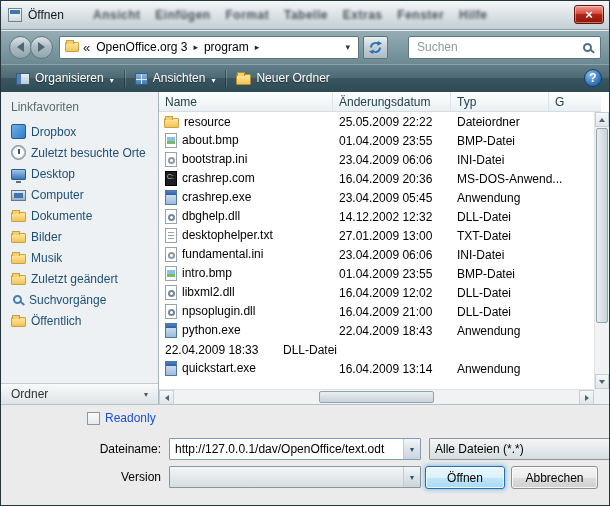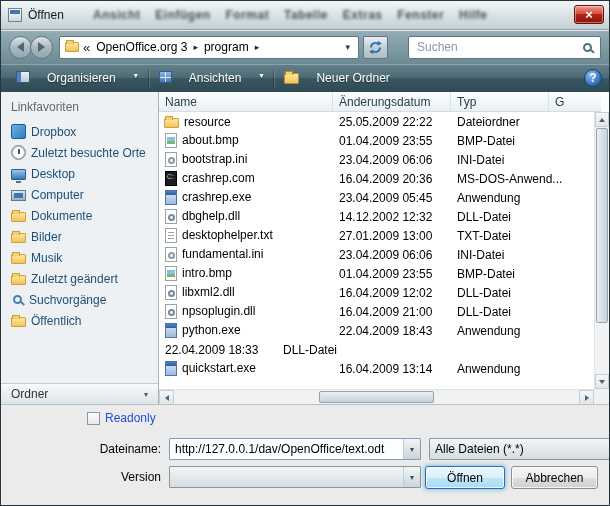--- a/index.html
+++ b/index.html
@@ -46,21 +46,21 @@
   .searchbox input{flex:1;border:none;outline:none;font:inherit;color:#333;min-width:0;background:transparent}
   .searchbox input::placeholder{color:#8a9aa3}
   .mag{position:relative;width:9px;height:9px;border:2px solid #53707e;border-radius:50%;flex:none;margin-right:2px}
   .mag::after{content:"";position:absolute;width:6px;height:2px;background:#53707e;transform:rotate(40deg);
     right:-5px;bottom:-2px;border-radius:1px}
 
   
   .toolbar{position:absolute;top:63px;left:0;right:0;height:28px;display:flex;align-items:center;padding:0 7px;
     background:linear-gradient(#64808a 0%,#4e6a74 48%,#3a5661 52%,#2e4a54 100%);
     box-shadow:inset 0 1px 0 rgba(255,255,255,.28)}
-  .tbtn{display:flex;align-items:flex-start;gap:17px;color:#fff;padding:3px 8px;border-radius:3px;
+  .tbtn{display:flex;align-items:flex-end;gap:5px;color:#fff;padding:3px 8px;border-radius:3px;
     text-shadow:0 1px 1px rgba(0,0,0,.45);white-space:nowrap}
   .tb-caret{font-size:8px;margin-left:1px}
   .tsep{width:1px;height:17px;background:rgba(0,0,0,.28);box-shadow:1px 0 0 rgba(255,255,255,.18);margin:0 2px}
   .tb-ic{position:relative;flex:none}
   .ic-organize{width:14px;height:12px;background:linear-gradient(#eaf0f5,#b9c9d9);border:1px solid #3e5a74}
   .ic-organize::before{content:"";position:absolute;left:0;top:0;bottom:0;width:4px;background:#4d82c2}
   .ic-views{width:13px;height:12px;border:1px solid #2f5d9b;
     background:linear-gradient(#8cb8e4,#4179b0)}
   .ic-views::before{content:"";position:absolute;left:5px;top:0;bottom:0;width:1px;background:rgba(255,255,255,.8)}
   .ic-views::after{content:"";position:absolute;left:0;right:0;top:5px;height:1px;background:rgba(255,255,255,.8)}

